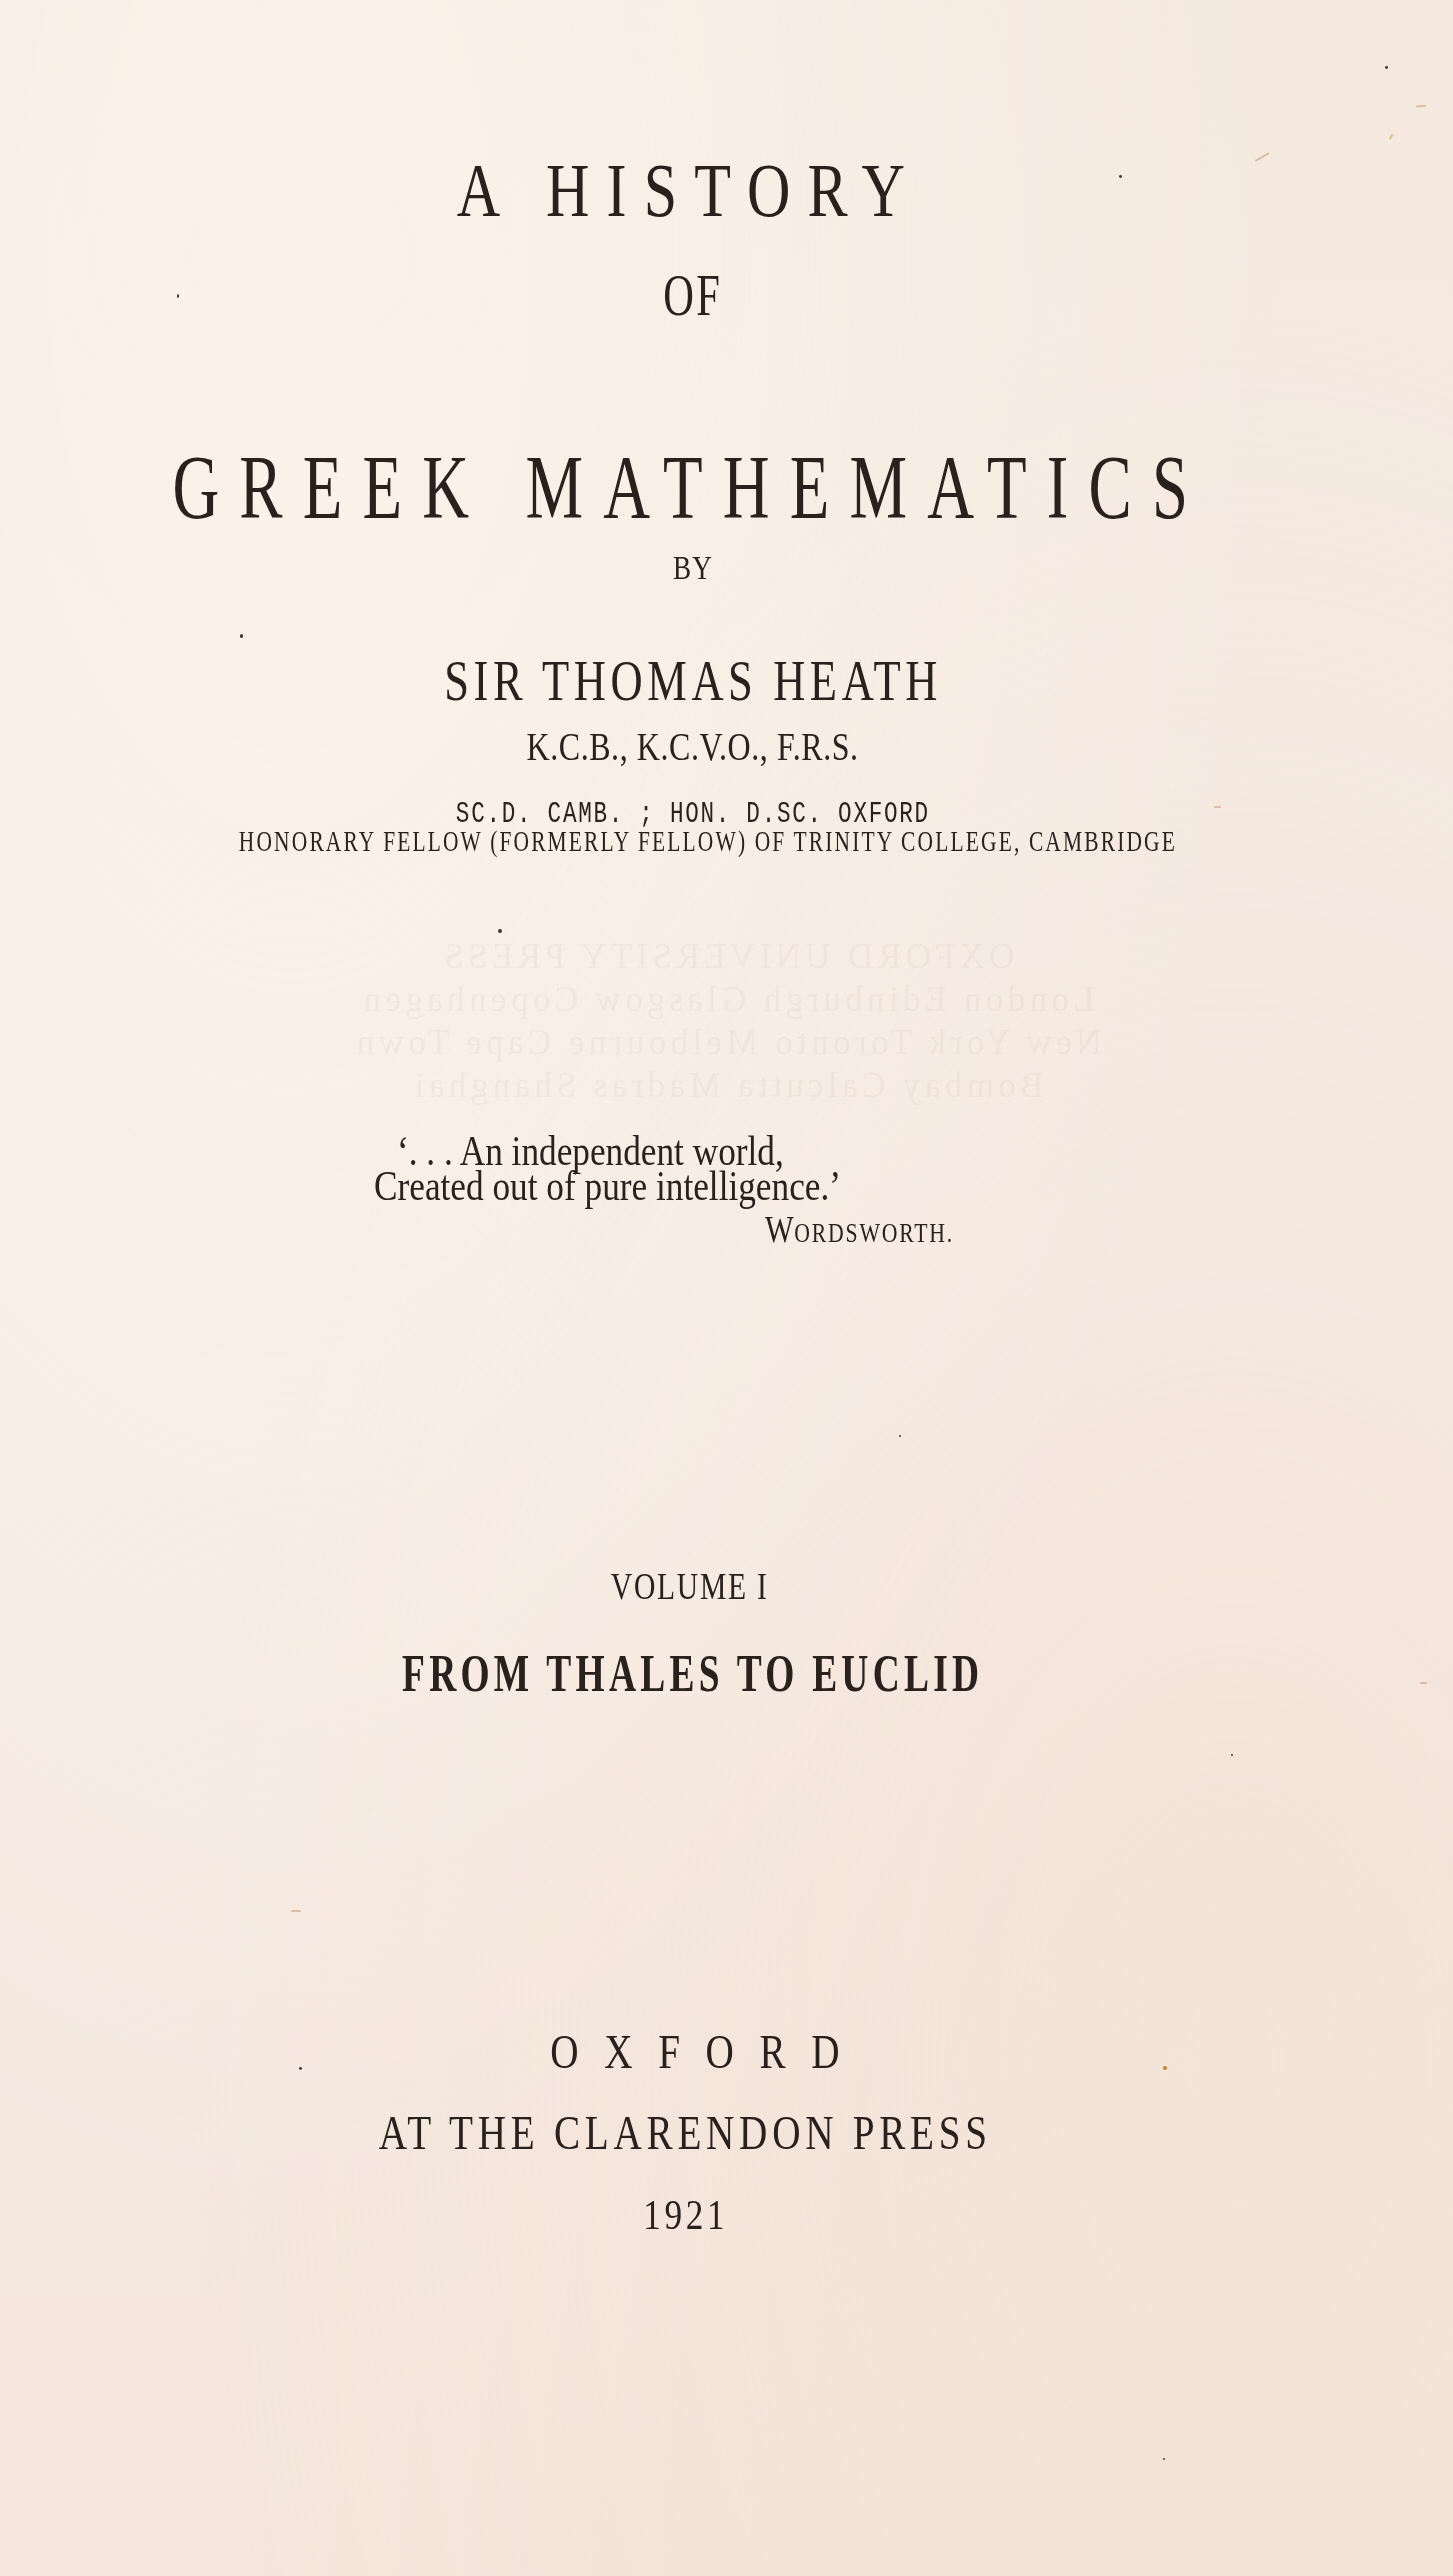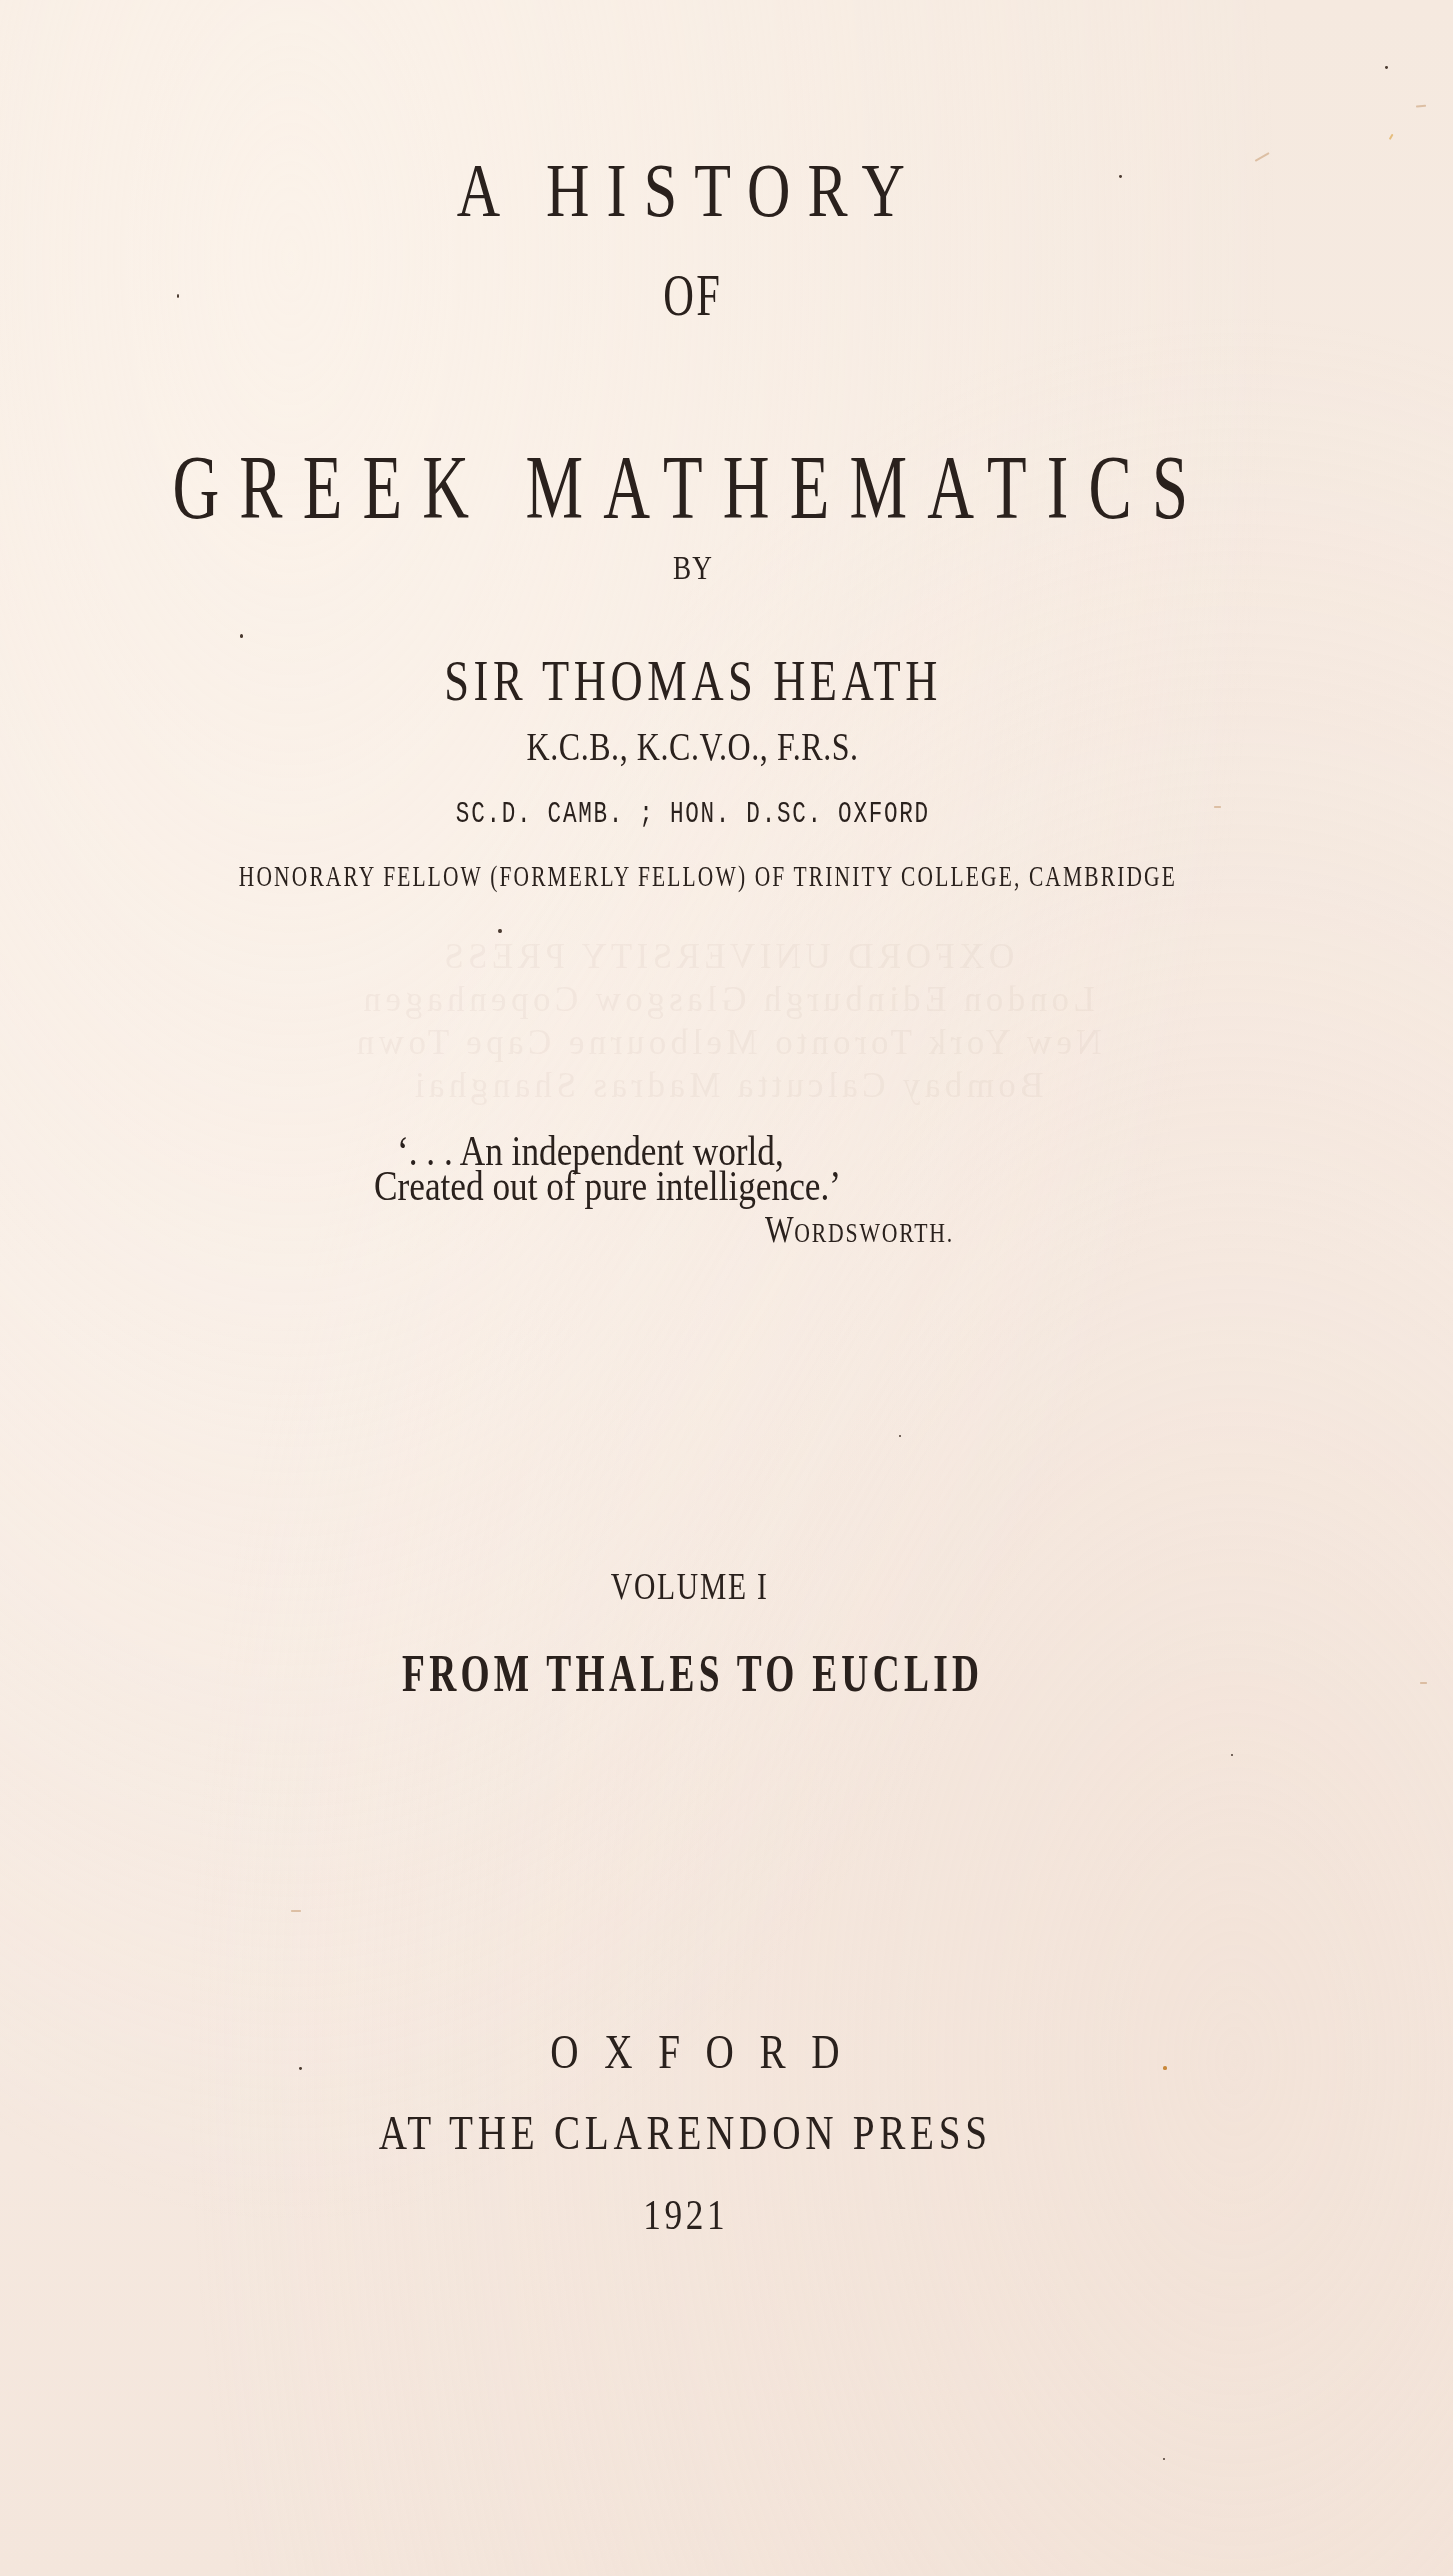--- a/index.html
+++ b/index.html
@@ -29,21 +29,21 @@
   .t-greek > span { font-size:90px; letter-spacing:28px; transform:scaleX(0.72); margin-left:-29px; }
 
   .t-by       { top:551px;text-decoration:underline; }
   .t-by > span { font-size:34px; letter-spacing:1.5px; transform:scaleX(0.8); }
   .t-author   { top:652px; }
   .t-author > span { font-size:57px; letter-spacing:5.9px; transform:scaleX(0.78); }
   .t-honours  { top:727px; }
   .t-honours > span { font-size:40px; letter-spacing:0.7px; transform:scaleX(0.8); }
   .t-degrees  { top:800px;font-family:Liberation Mono, monospace; }
   .t-degrees > span { font-size:29px; letter-spacing:2.2px; transform:scaleX(0.78); }
-  .t-fellow   { top:862px; }
+  .t-fellow   { top:827px; }
   .t-fellow > span { font-size:29px; letter-spacing:2.9px; transform:scaleX(0.74); margin-left:29px; }
 
   
   .epigraph { position:absolute; left:0; width:1454px; top:1126px; }
   .ep-l1 { position:absolute; left:397px; top:0; font-size:43px; transform:scaleX(0.82); transform-origin:left center; white-space:nowrap; }
   .ep-l2 { position:absolute; left:374px; top:35px; font-size:43px; transform:scaleX(0.82); transform-origin:left center; white-space:nowrap; }
   .ep-attr { position:absolute; left:765px; top:82px; font-size:37px; transform:scaleX(0.82); transform-origin:left center; white-space:nowrap; letter-spacing:0.7px; }
   .ep-attr .sc { font-size:26.5px; letter-spacing:2.2px; }
 
   

